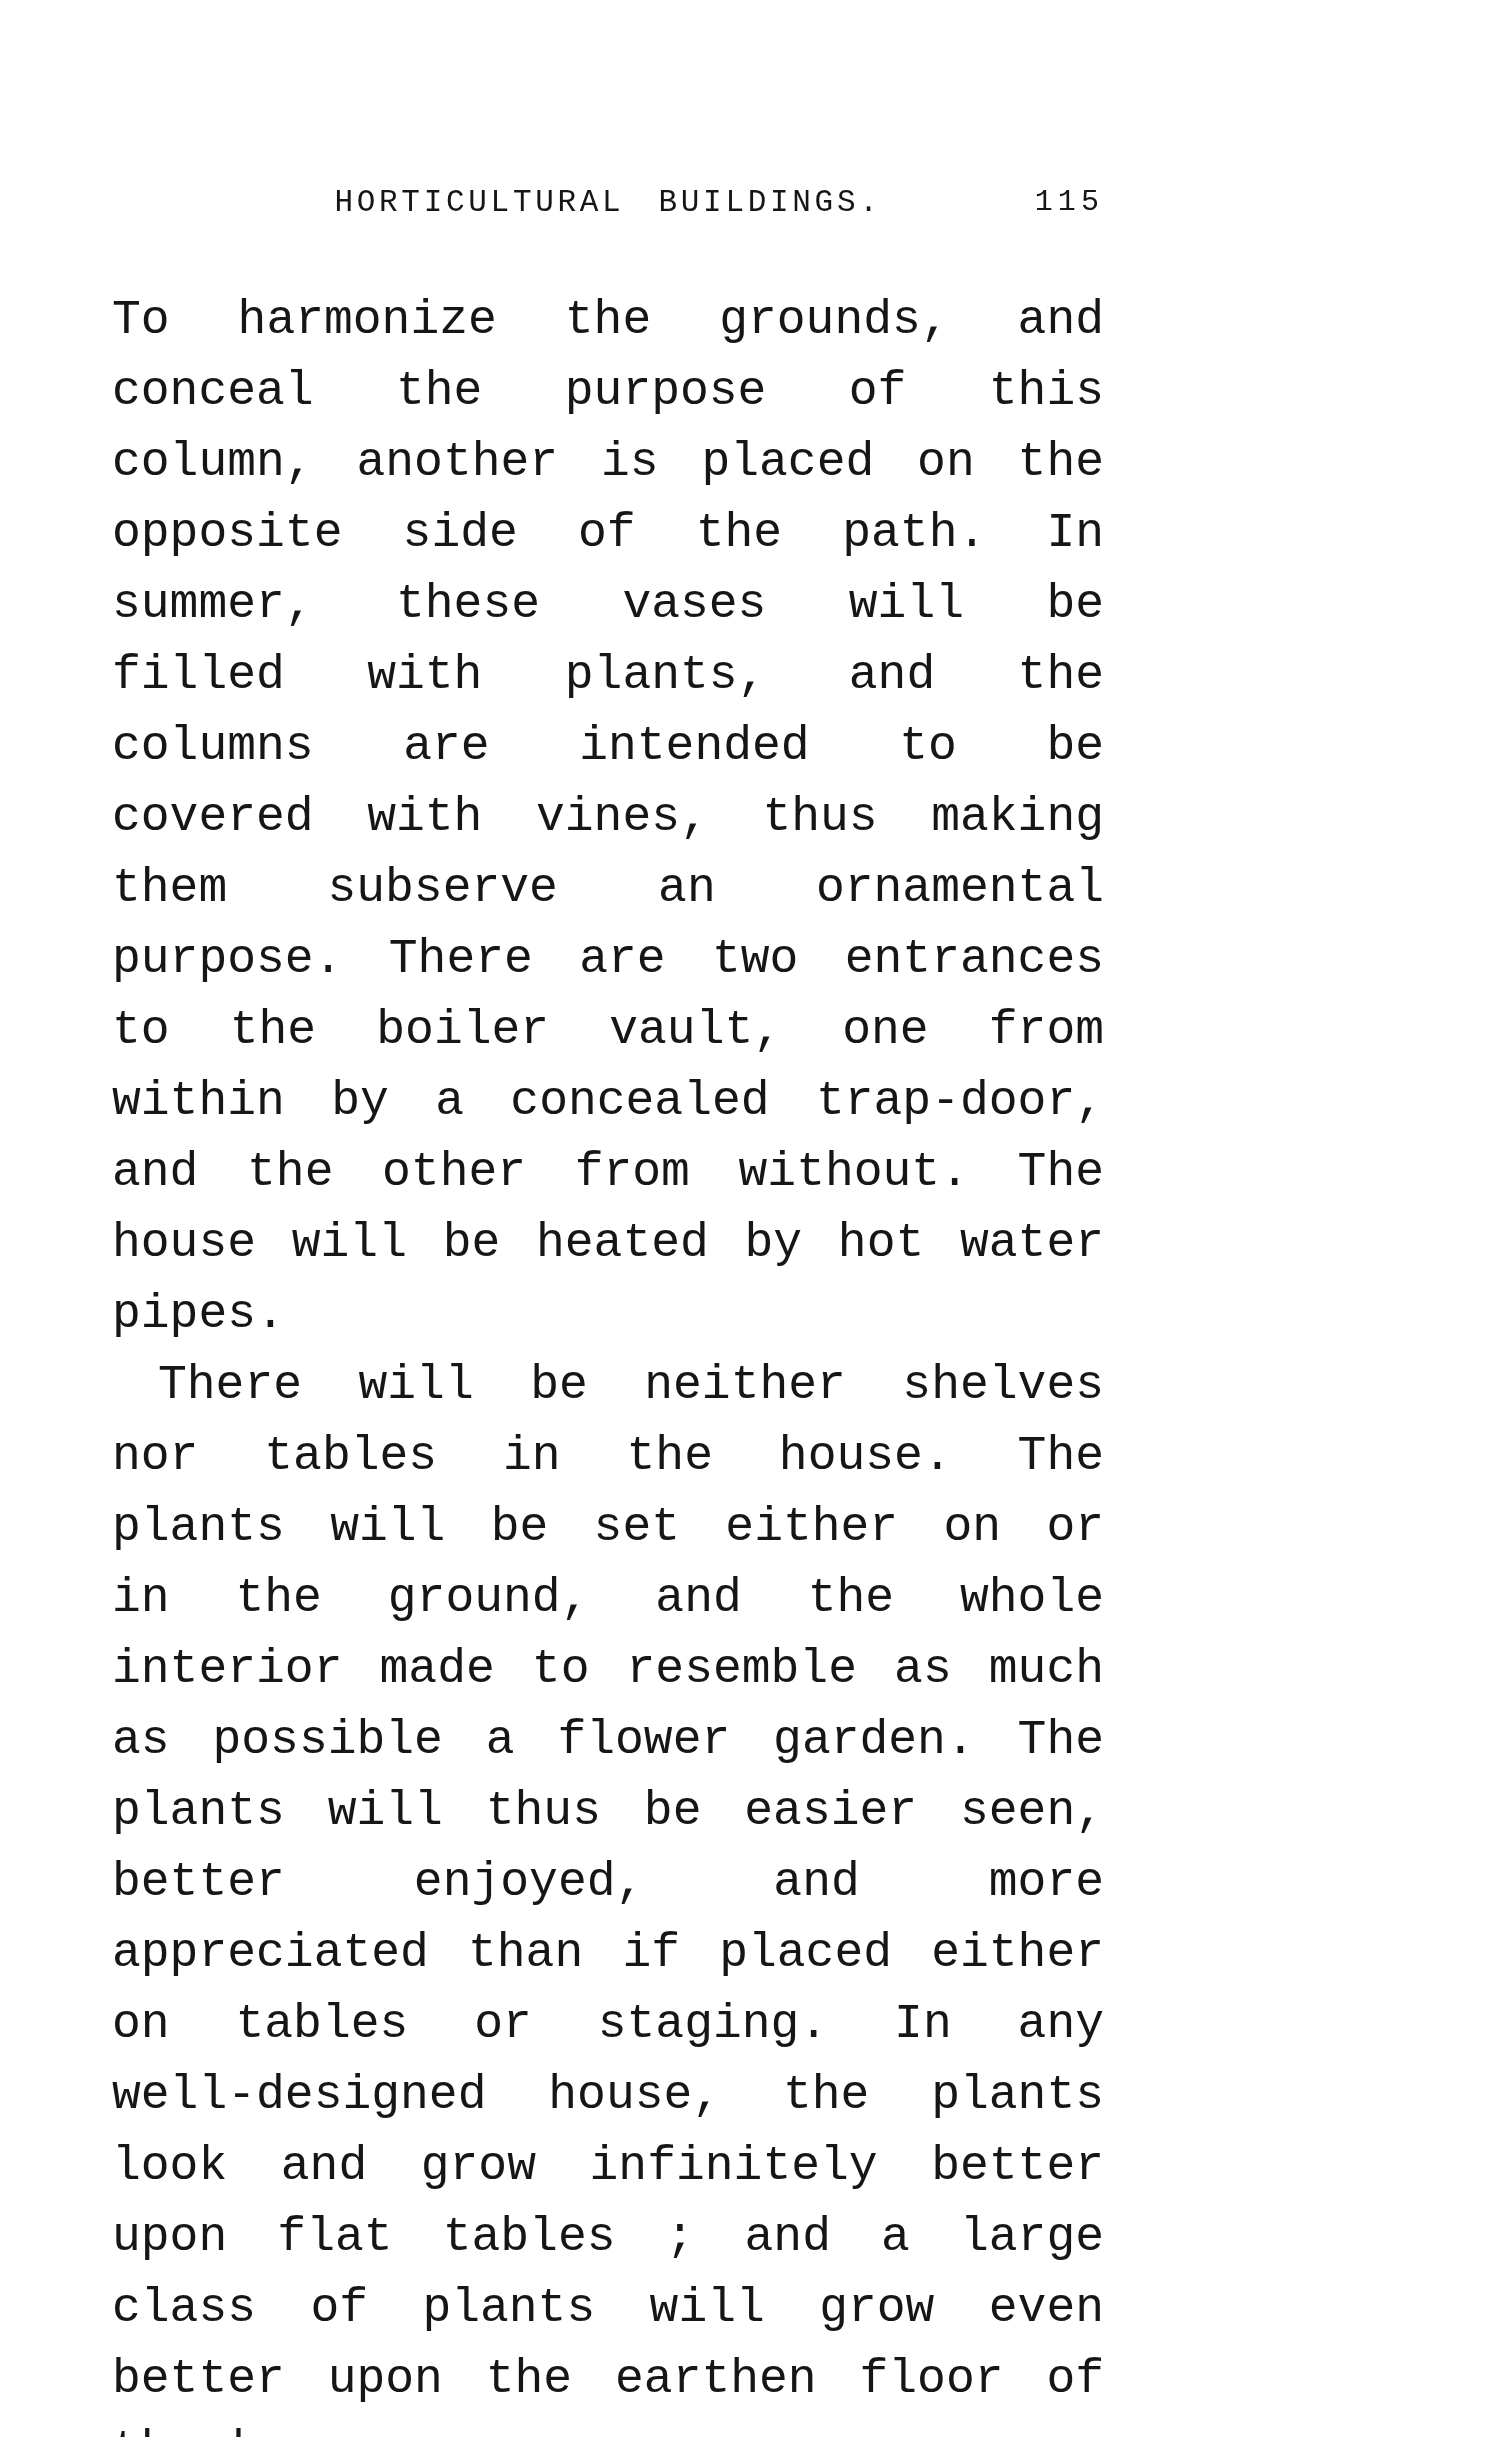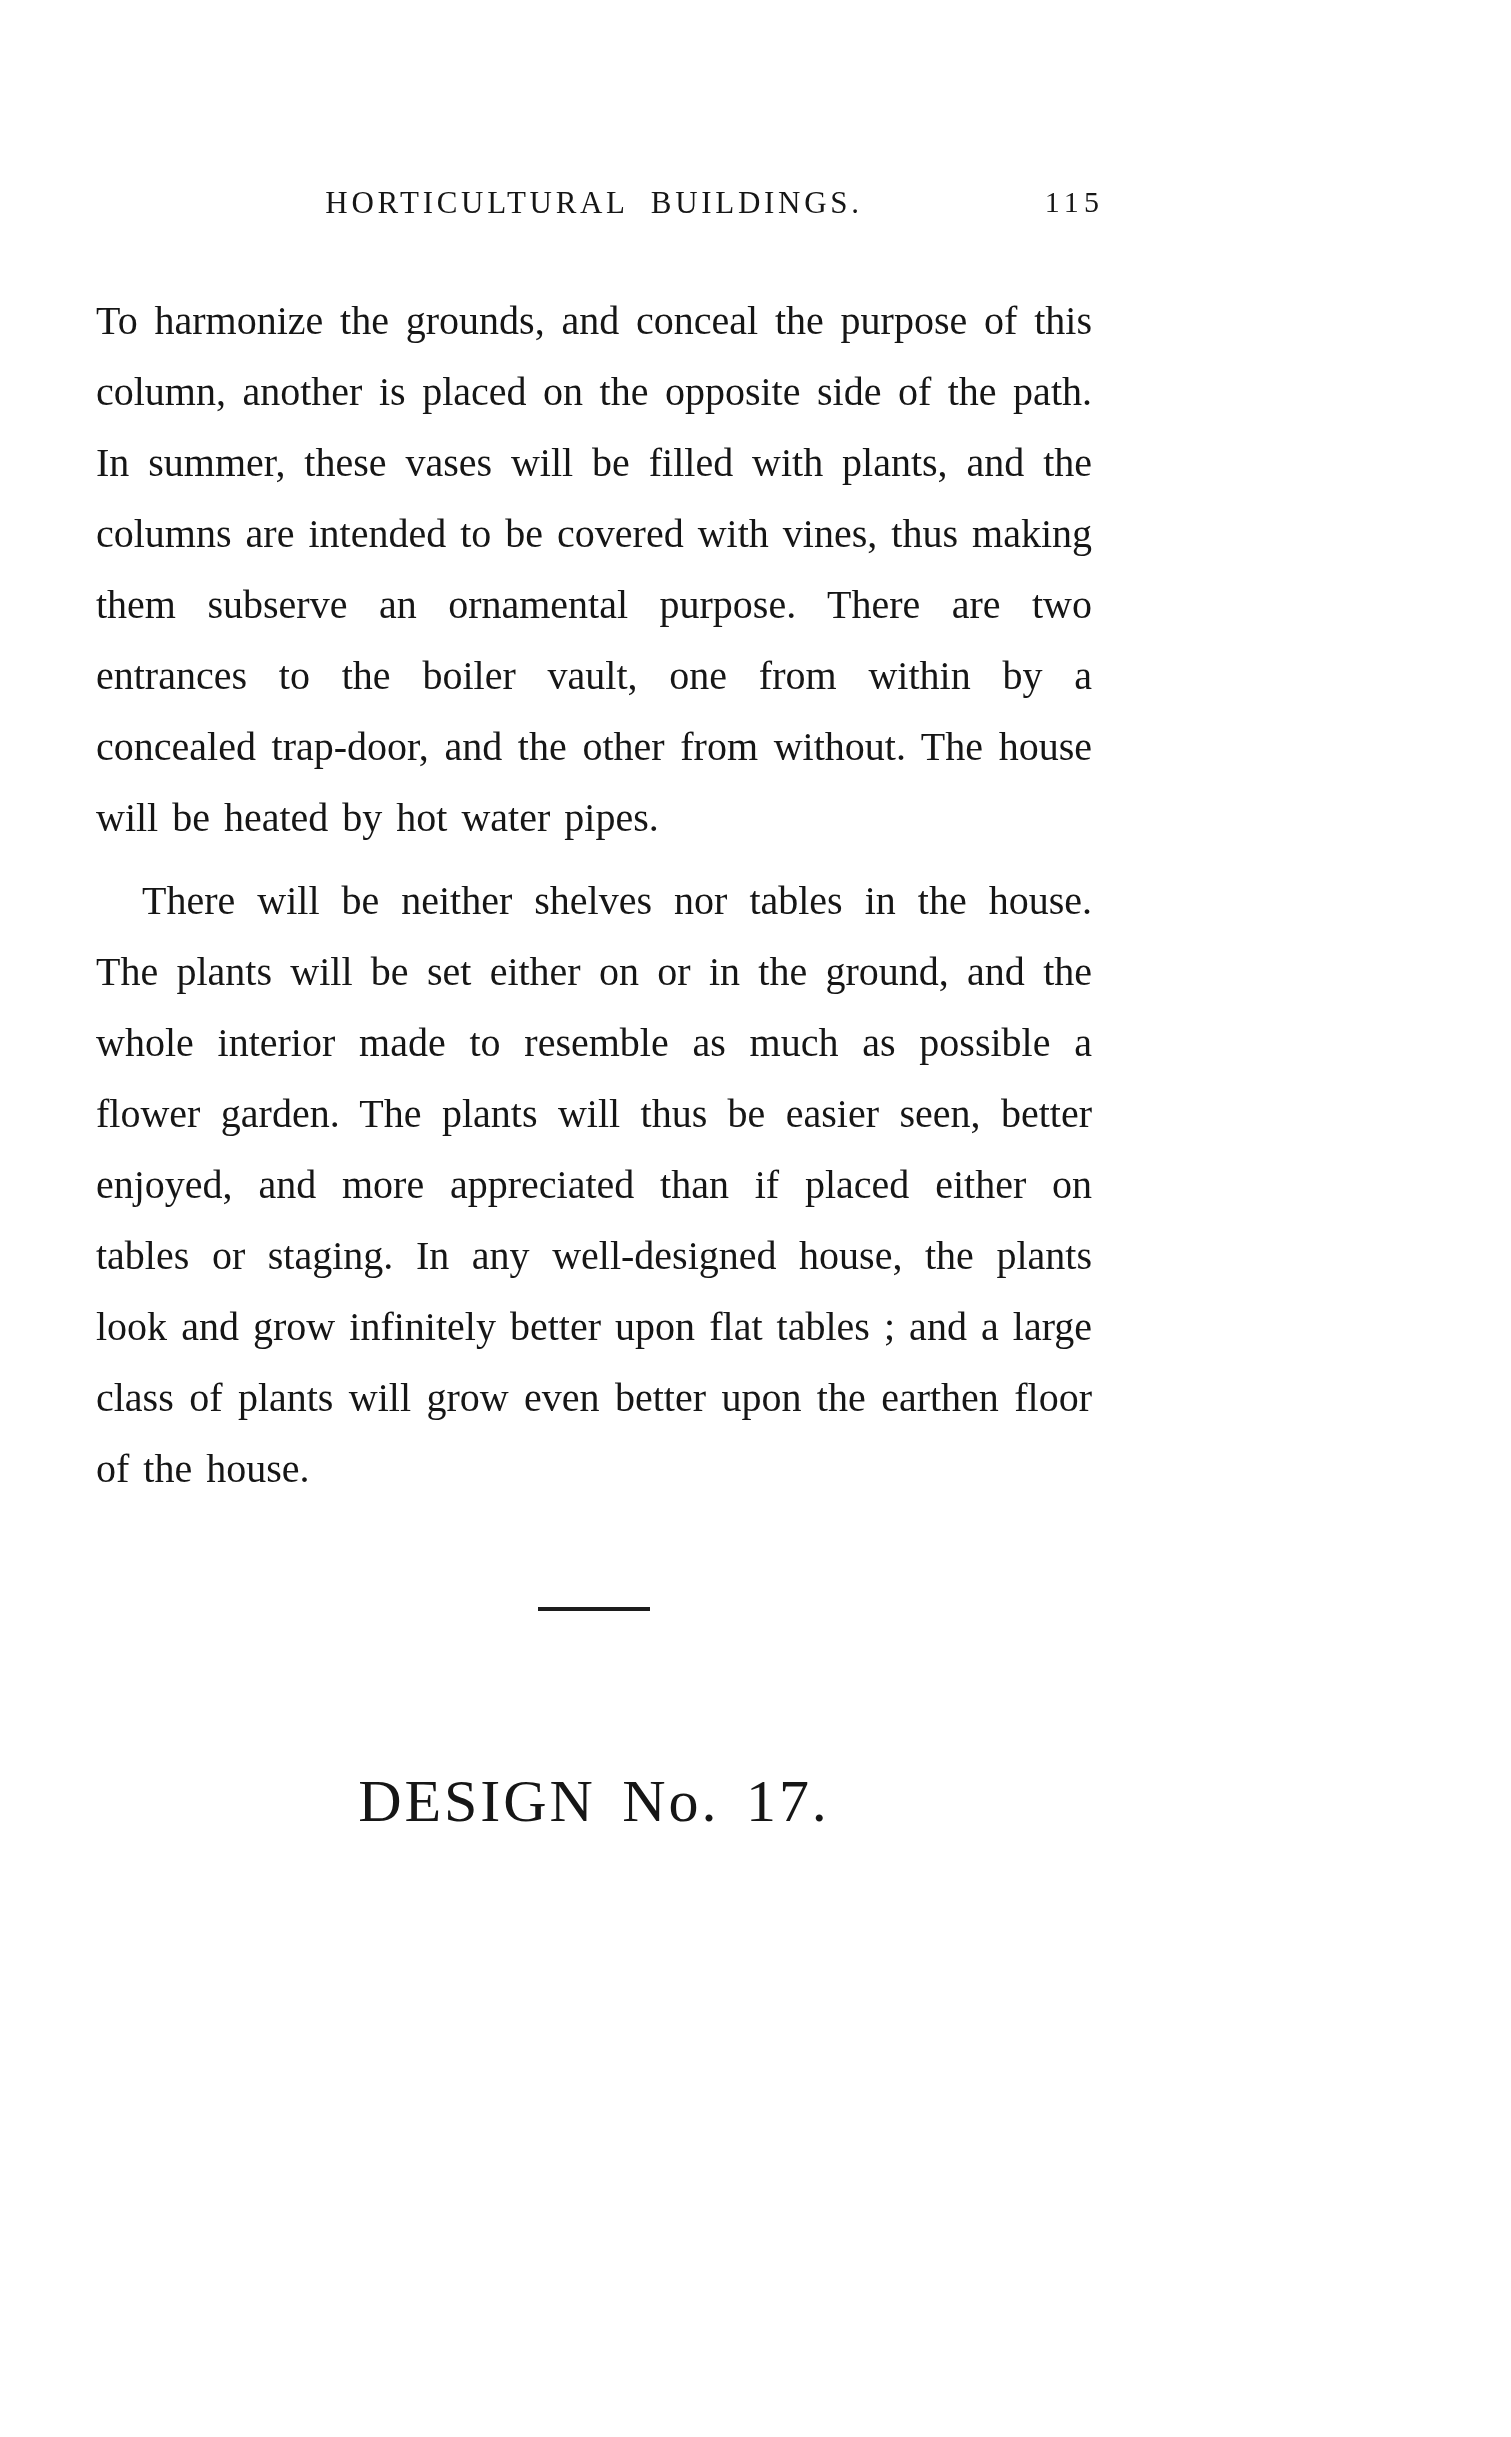--- a/index.html
+++ b/index.html
@@ -7,22 +7,22 @@
     padding: 0;
     background: #ffffff;
   }
   .page {
     position: relative;
     width: 1210px;
     height: 2438px;
     box-sizing: border-box;
     background: #ffffff;
     color: #161616;
-    font-family: Liberation Serif, serif;
-    padding: 185px 106px 0 84px;
+    font-family: Liberation Mono, monospace;
+    padding: 185px 106px 0 112px;
     overflow: hidden;
   }
   .running-head {
     position: relative;
     height: 47px;
     text-align: center;
     font-size: 31px;
     letter-spacing: 3.7px;
     word-spacing: 11.8px;
     white-space: nowrap;
@@ -35,22 +35,22 @@
     right: 0;
     top: 0;
     font-size: 30px;
     letter-spacing: 5.1px;
     word-spacing: normal;
   }
   .body-text {
     margin-top: 53px;
   }
   .para {
-    margin: 12px;
-    font-size: 40px;
+    margin: 0;
+    font-size: 48px;
     line-height: 71px;
     text-align: justify;
     word-spacing: 0.10em;
   }
   .para.indent {
     text-indent: 46px;
   }
   .divider {
     width: 112px;
     height: 3.7px;

